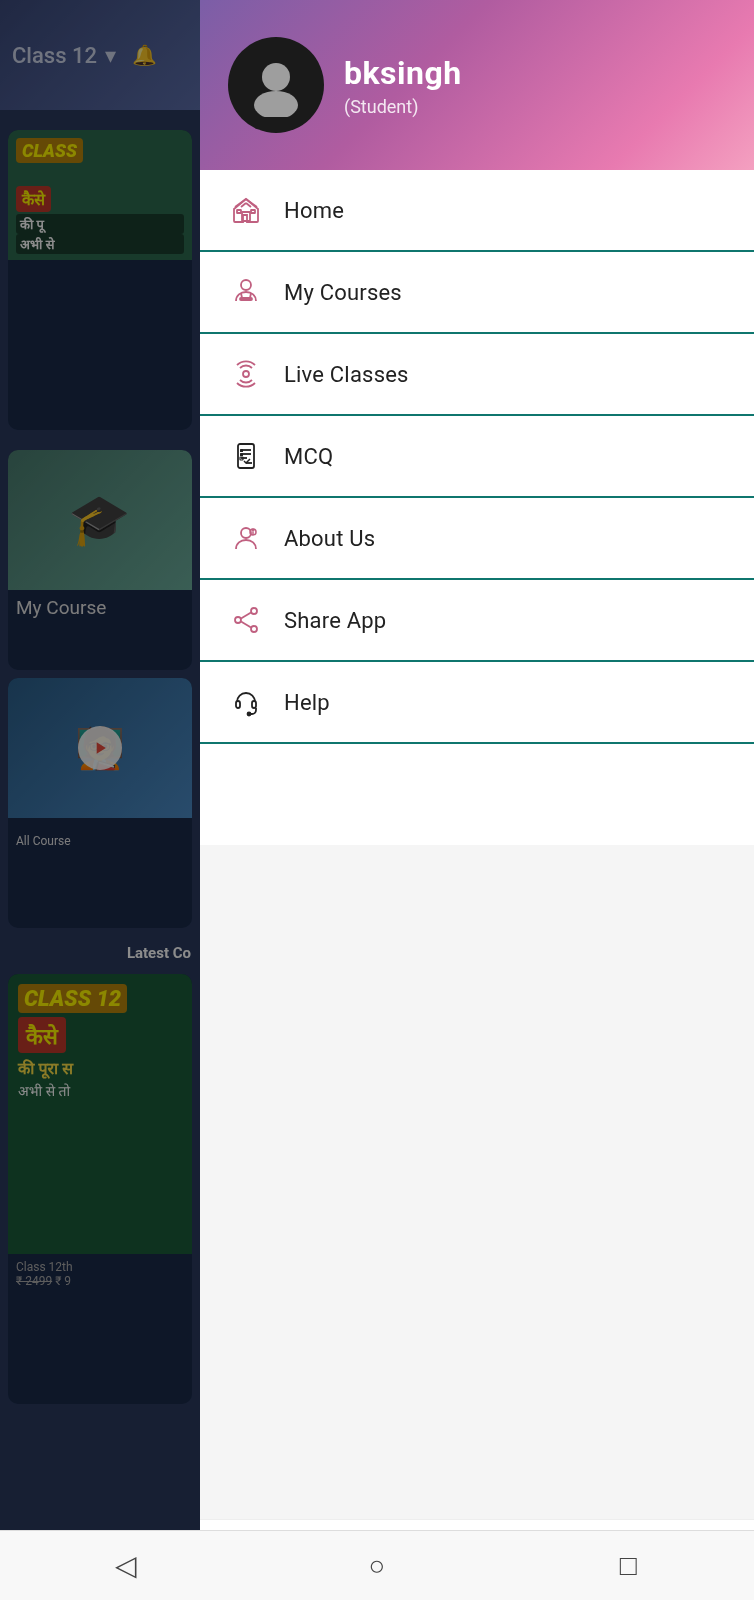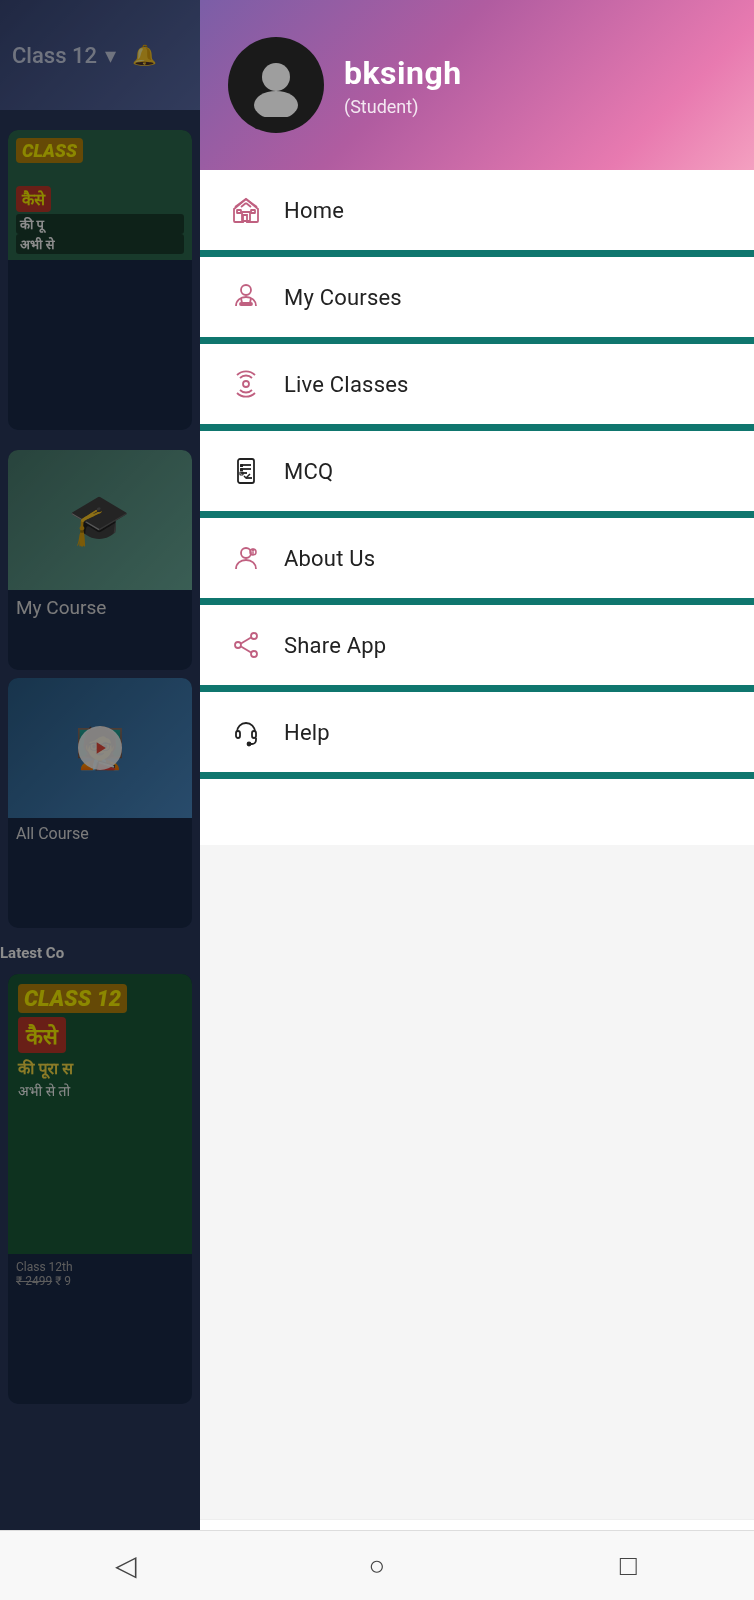--- a/index.html
+++ b/index.html
@@ -156,29 +156,30 @@
       border-radius: 50%;
       display: flex;
       align-items: center;
       justify-content: center;
       font-size: 18px;
       color: #e74c3c;
     }
 
     .bg-card3-label {
       color: #e0e0e0;
-      font-size: 16px;
-      padding: 6px 8px;
+      font-size: 12px;
+      padding: 16px 8px;
     }
 
     .bg-section-title {
       color: #ffffff;
       font-size: 15px;
       font-weight: 700;
-      padding: 8px 0 4px;
+      padding: 8px 9px 4px;
+      text-align: right;
     }
 
     
     .bg-card4 {
       margin: 8px 8px;
       background: #1a2a4a;
       border-radius: 10px;
       height: 430px;
       overflow: hidden;
     }
@@ -293,21 +294,21 @@
       flex: 1;
       overflow-y: auto;
       background: #fff;
     }
 
     .menu-item {
       display: flex;
       align-items: center;
       gap: 20px;
       padding: 22px 28px;
-      border-bottom: 7px solid #0f766e;
+      border-bottom: 2px solid #0f766e;
       cursor: pointer;
       text-decoration: none;
     }
 
     .menu-icon {
       width: 36px;
       height: 36px;
       display: flex;
       align-items: center;
       justify-content: center;

